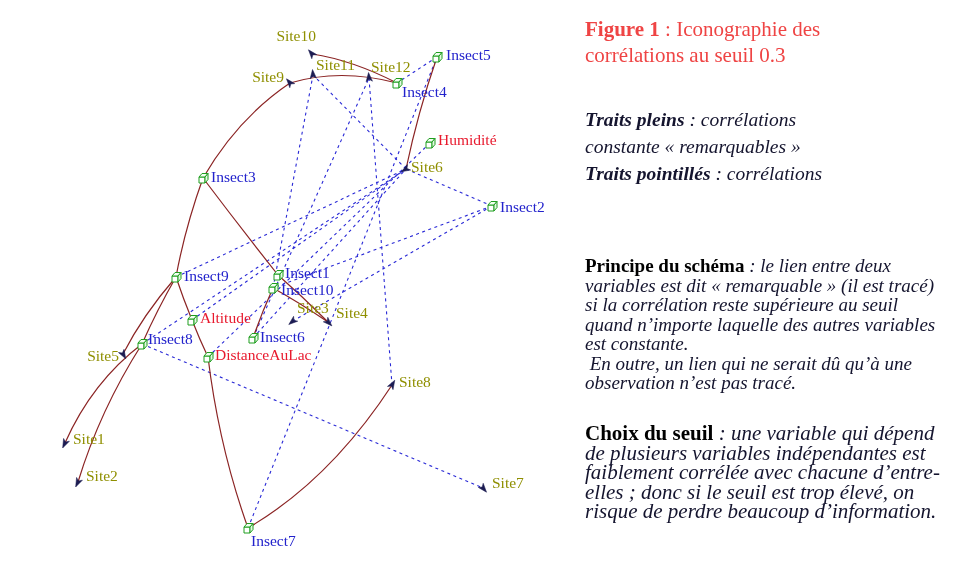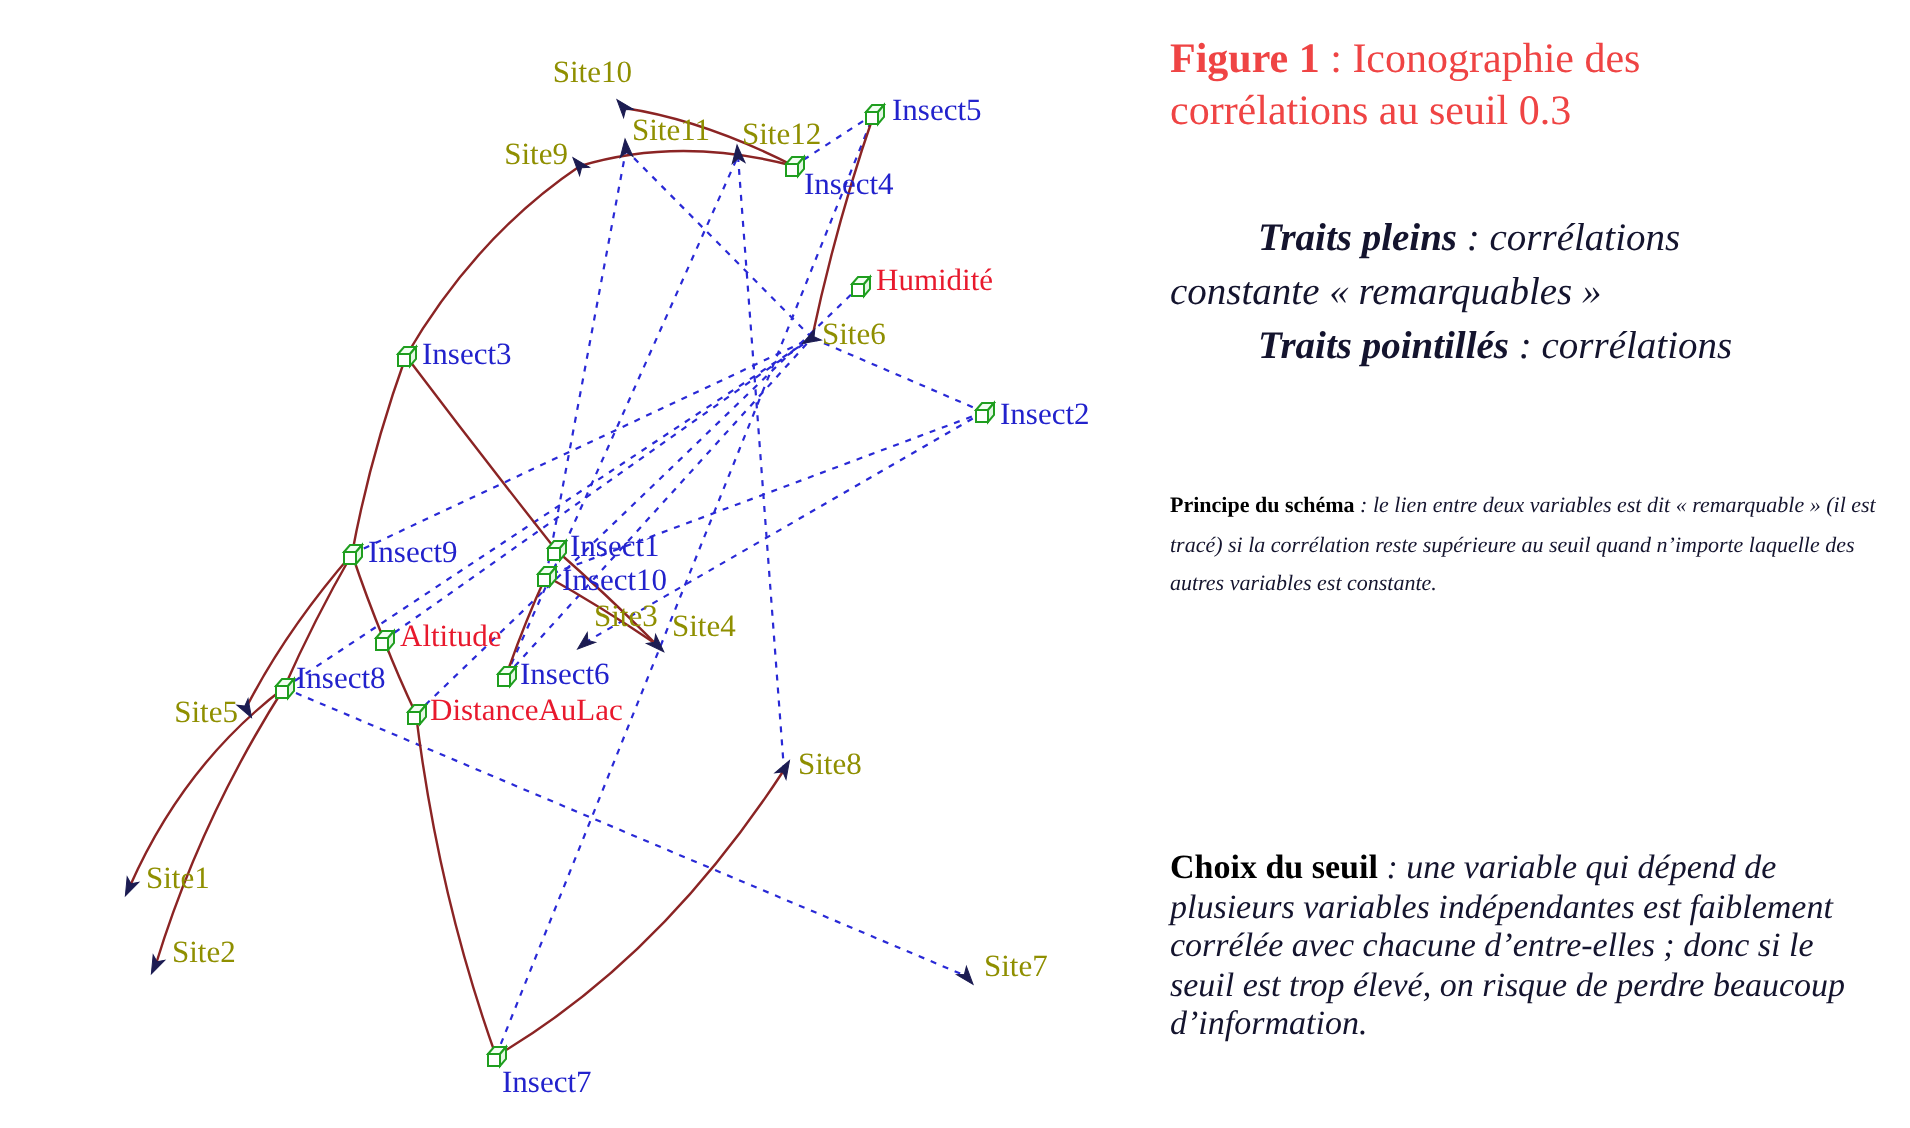--- a/index.html
+++ b/index.html
@@ -6,23 +6,23 @@
   body{
     width:955px;height:564px;position:relative;background:#ffffff;overflow:hidden;
     font-family:"Liberation Serif", serif;
   }
   #graph-wrap{position:absolute;left:0;top:0;width:585px;height:564px;}
   svg text{font-family:"Liberation Serif", serif;font-size:15.5px;}
   .panel{position:absolute;color:#101020;}
   #figure-title{left:585px;top:16px;width:345px;font-size:21px;line-height:26px;color:#ef4444;}
   #figure-title b{font-weight:bold;}
   #legend-block{left:585px;top:106px;width:350px;font-size:19.5px;line-height:27px;font-style:italic;color:#14142e;}
-  .legend-line b{font-weight:bold;font-style:italic;margin-left:44px;}
-  #principe-block{left:585px;top:244px;width:358px;font-size:11px;line-height:19.5px;font-style:italic;color:#14142e;}
-  #choix-block{left:585px;top:424px;width:358px;font-size:17px;line-height:19.5px;font-style:italic;color:#14142e;}
+  .legend-line b{font-weight:bold;font-style:italic;}
+  #principe-block{left:585px;top:256px;width:358px;font-size:19px;line-height:19.5px;font-style:italic;color:#14142e;}
+  #choix-block{left:585px;top:424px;width:358px;font-size:21px;line-height:19.5px;font-style:italic;color:#14142e;}
   .para-label{font-weight:bold;font-style:normal;color:#000;}
 </style>
 </head>
 <body>
 
 <div id="graph-wrap">
   <svg width="585" height="564" viewBox="0 0 585 564" xmlns="http://www.w3.org/2000/svg">
       <line x1="437" y1="57" x2="397" y2="83" stroke="#2929d6" stroke-width="1.1" stroke-dasharray="3,3.5"></line>
       <line x1="248" y1="528" x2="437" y2="57" stroke="#2929d6" stroke-width="1.1" stroke-dasharray="3,3.5"></line>
       <line x1="142" y1="344" x2="483" y2="488" stroke="#2929d6" stroke-width="1.1" stroke-dasharray="3,3.5"></line>
@@ -140,17 +140,18 @@
 </div>
 
 <div class="panel" id="legend-block">
   <div class="legend-line"><b>Traits pleins</b><span> : corrélations</span></div>
   <div class="legend-line"><span>constante « remarquables »</span></div>
   <div class="legend-line"><b>Traits pointillés</b><span> : corrélations</span></div>
 </div>
 
 <div class="panel" id="principe-block">
   <div><span class="para-label">Principe du schéma</span><span> : le lien entre deux variables est dit « remarquable » (il est tracé) si la corrélation reste supérieure au seuil quand n’importe laquelle des autres variables est constante.</span></div>
+  <div>&nbsp;<span>En outre, un lien qui ne serait dû qu’à une observation n’est pas tracé.</span></div>
 </div>
 
 <div class="panel" id="choix-block">
   <span class="para-label">Choix du seuil</span><span> : une variable qui dépend de plusieurs variables indépendantes est faiblement corrélée avec chacune d’entre-elles ; donc si le seuil est trop élevé, on risque de perdre beaucoup d’information.</span>
 </div>
 
 </body></html>

